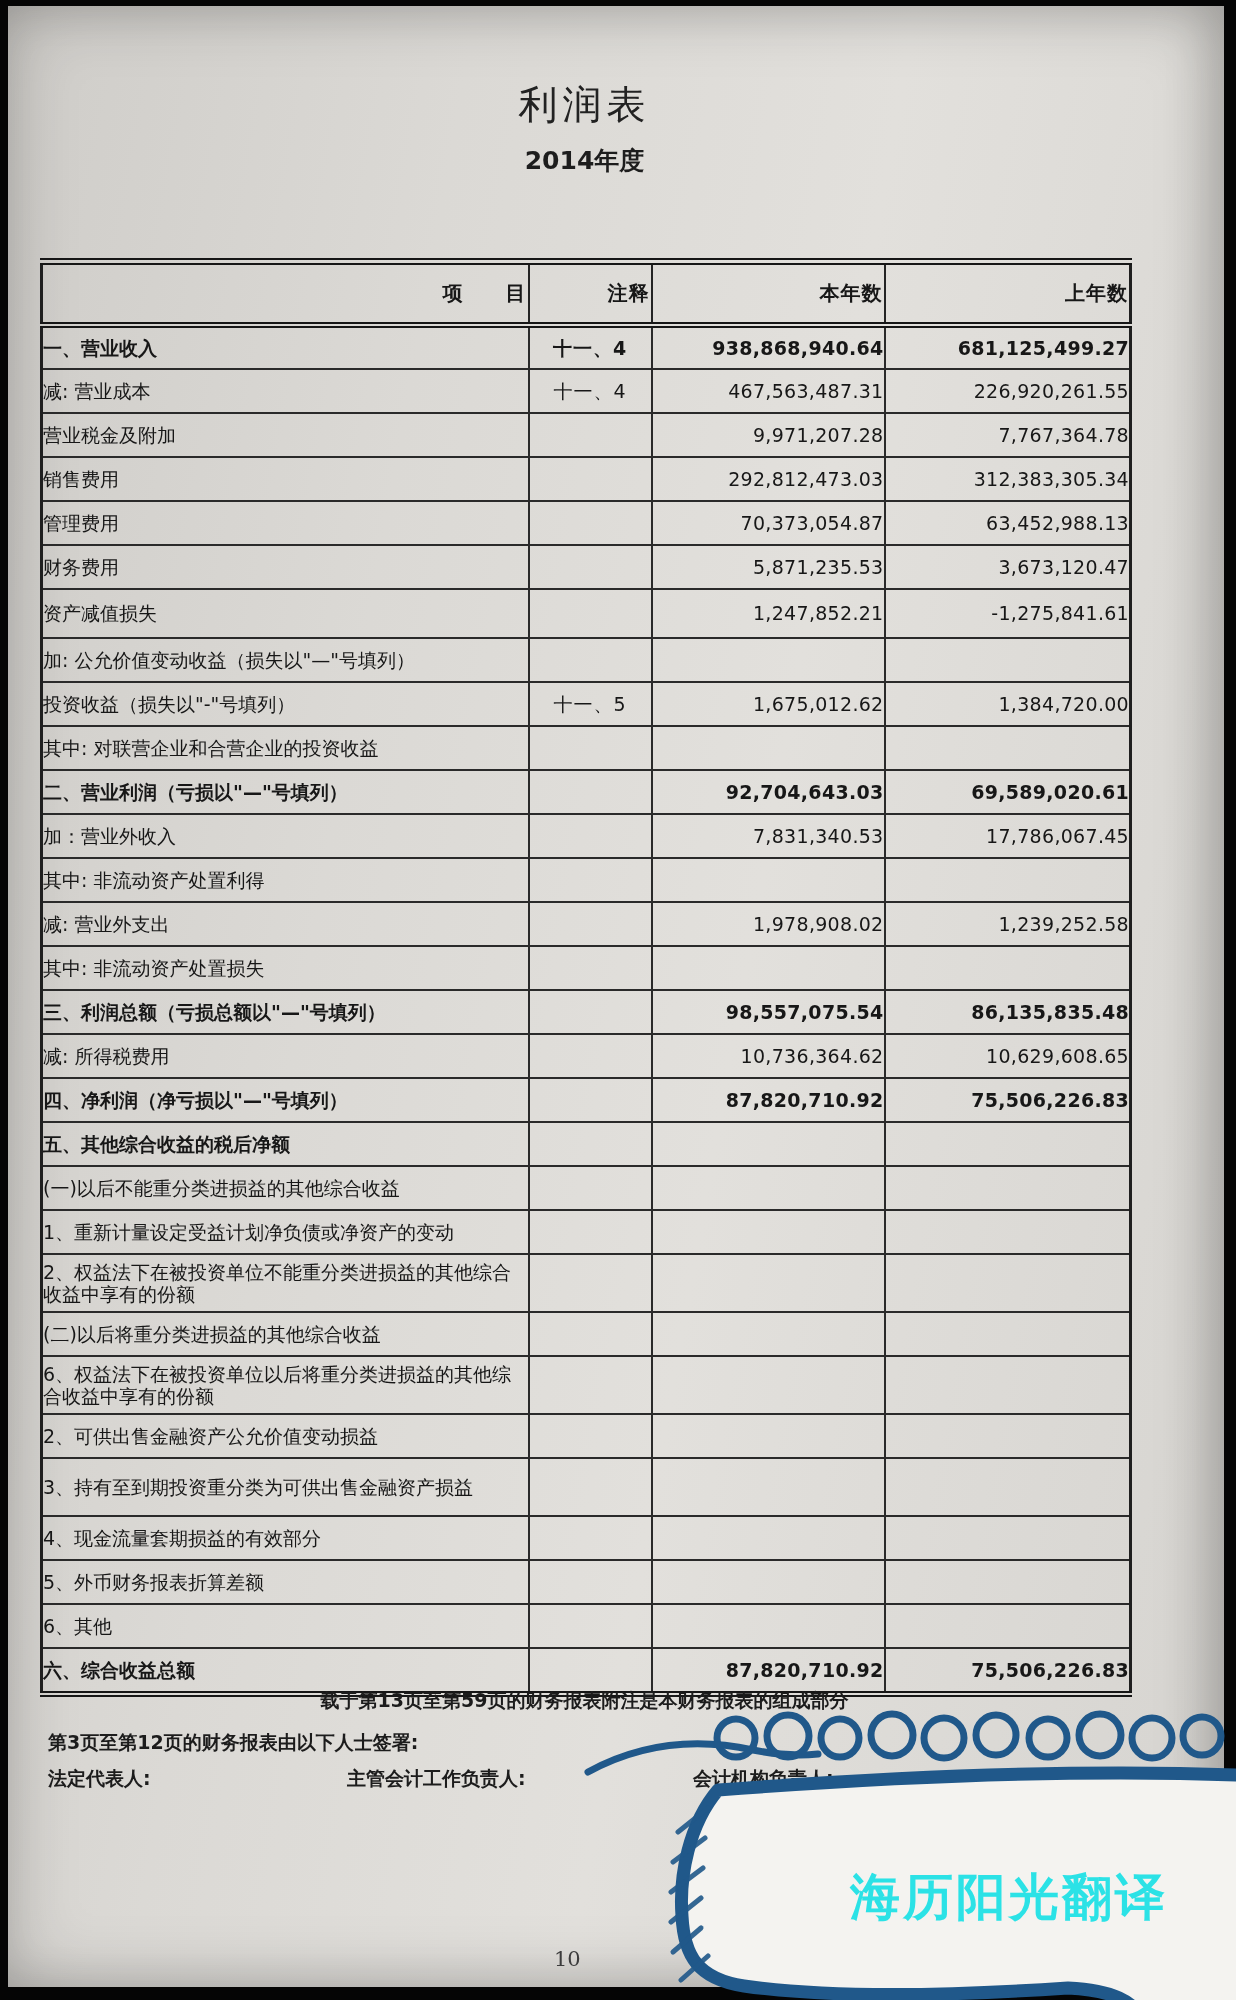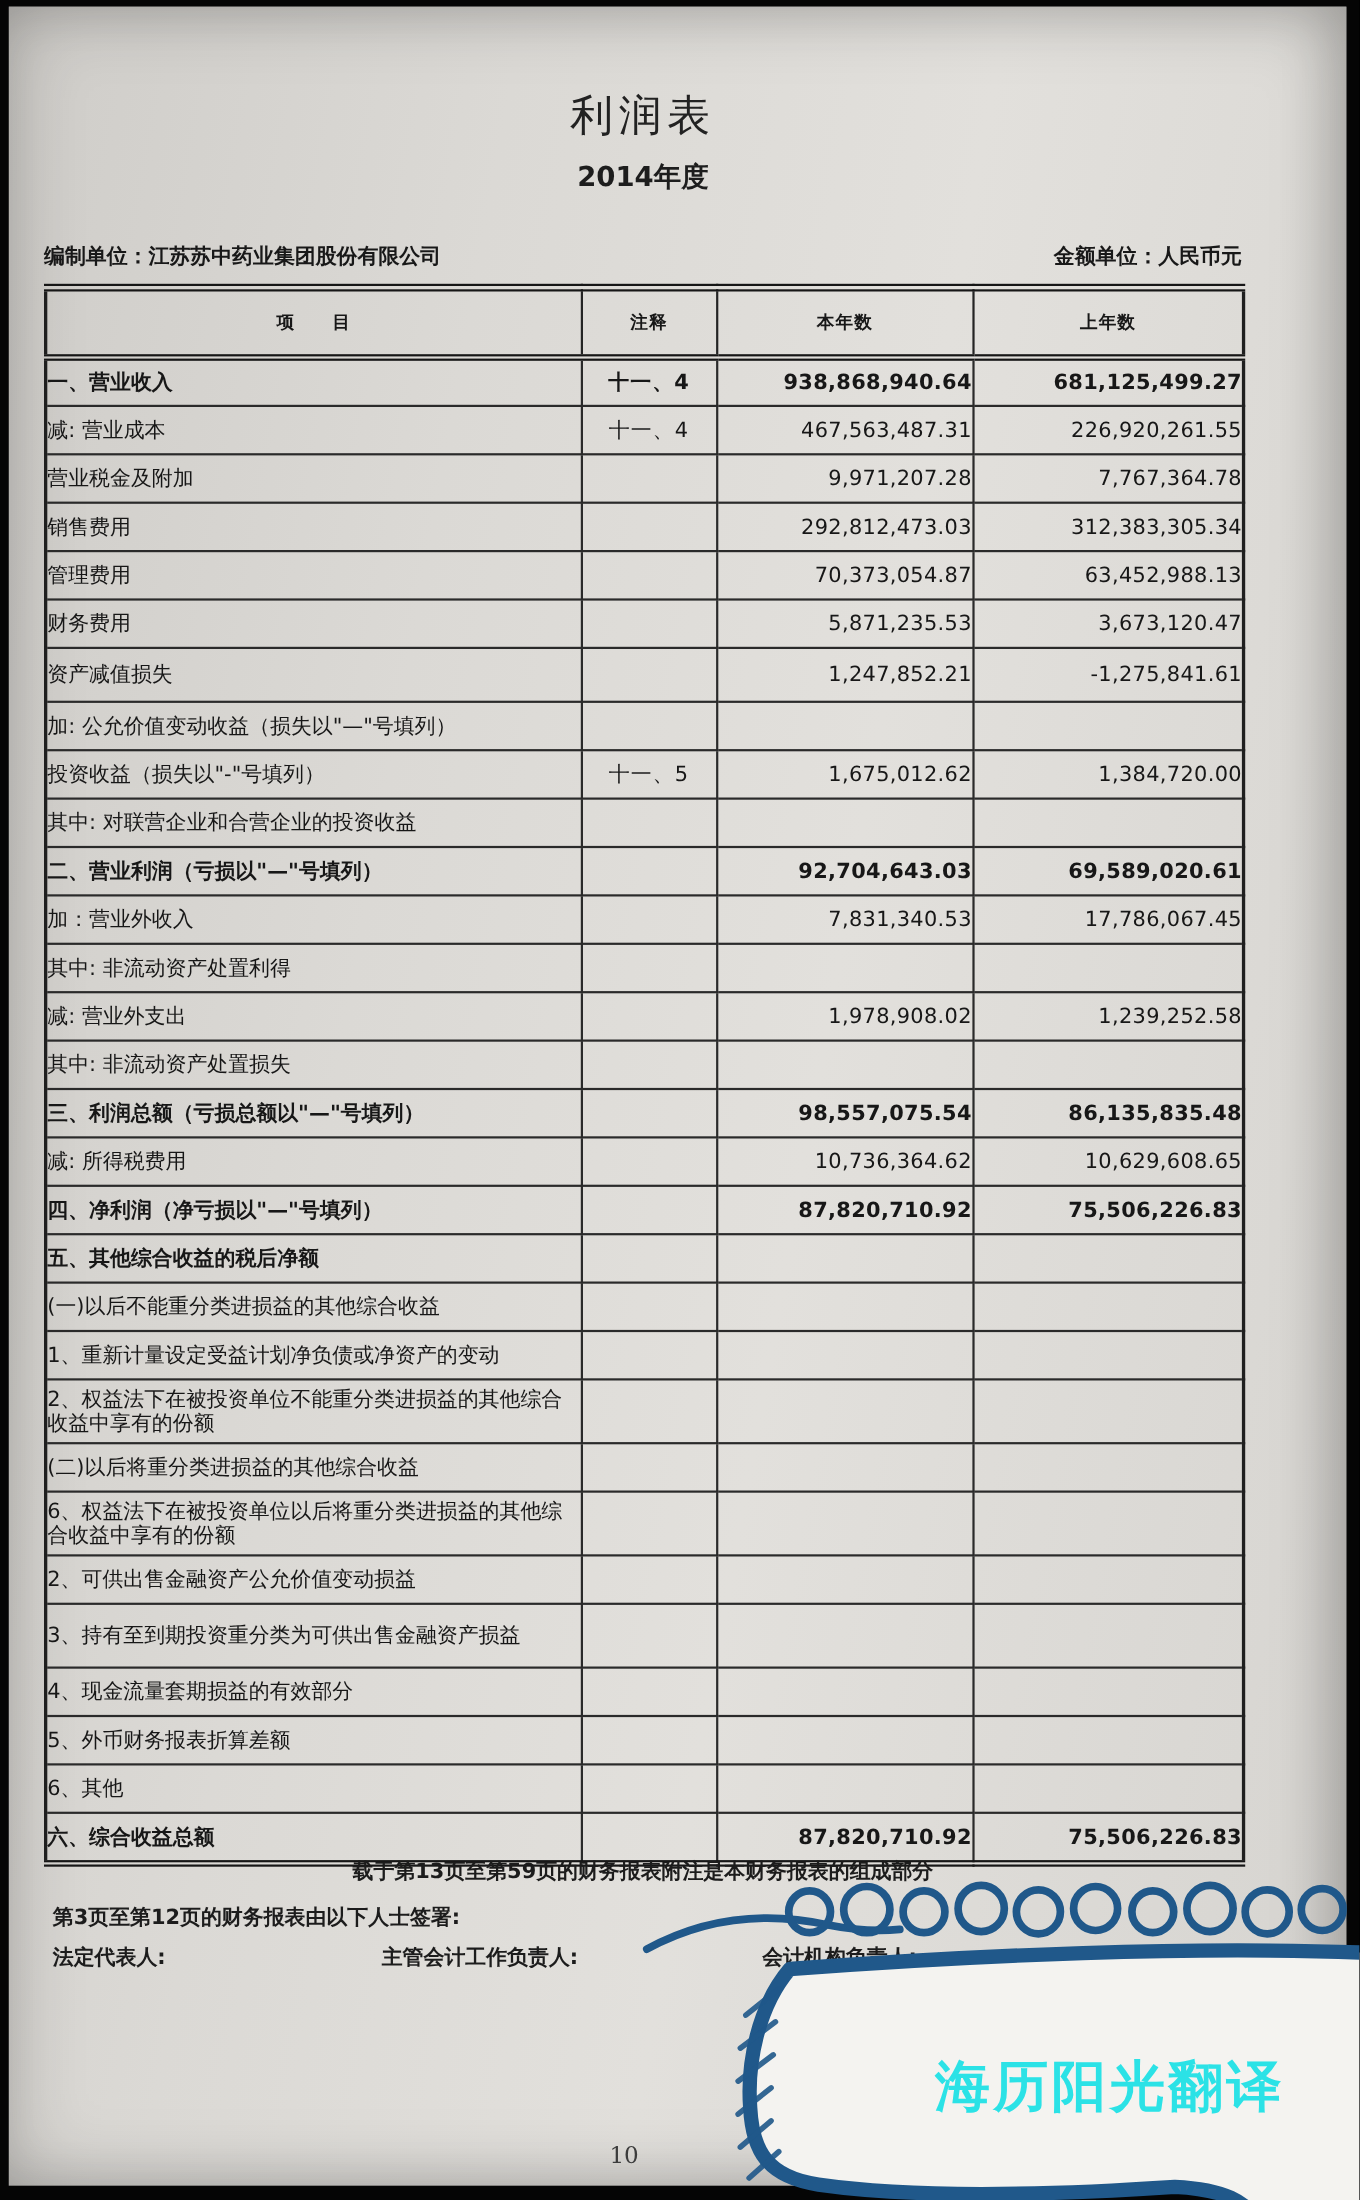--- a/index.html
+++ b/index.html
@@ -13,21 +13,21 @@
   .doc-title{font-size:39px;letter-spacing:5px;color:#222;}
   .doc-period{font-size:25px;font-weight:bold;margin-top:12px;color:#1d1d1d;}
   .info-row{position:absolute;left:32px;top:214px;width:1089px;display:flex;
             justify-content:space-between;font-size:19px;font-weight:bold;color:#181818;}
   
   .tbl-wrap{position:absolute;left:32px;top:252px;width:1089px;}
   table.income{border-collapse:collapse;table-layout:fixed;width:1089px;
                border-left:3px solid #1f1f1f;border-right:3px solid #1f1f1f;
                border-top:7px double #161616;border-bottom:6px double #161616;
                font-size:19px;color:#171717;}
-  table.income th{height:55px;font-size:16px;font-weight:bold;text-align:center;
+  table.income th{height:55px;font-size:20px;font-weight:bold;text-align:right;
                   border:2px solid #242424;border-bottom:6px double #161616;letter-spacing:1px;}
   table.income td{border:2px solid #2a2a2a;padding:0;line-height:1.18;vertical-align:middle;
                   overflow:hidden;}
   td.c-item{text-align:left;}
   td.c-note{text-align:center;letter-spacing:1px;}
   td.c-num{text-align:right;padding-right:12px;letter-spacing:.3px;}
   .ind0{padding-left:8px;}
   .ind1{padding-left:24px;}
   .ind2{padding-left:46px;}
   tr.bold td{font-weight:bold;}
@@ -48,24 +48,20 @@
 <body>
 
 <div class="page">
   <div class="paper">
 
     <div class="title-wrap">
       <div class="doc-title">利润表</div>
       <div class="doc-period">2014年度</div>
     </div>
 
-    <div class="info-row">
-      <span>编制单位：江苏苏中药业集团股份有限公司</span>
-      <span>金额单位：人民币元</span>
-    </div>
 
     <div class="tbl-wrap">
       <table class="income">
         <colgroup>
           <col style="width:487px">
             <col style="width:123px">
             <col style="width:233px">
             <col style="width:246px">
         </colgroup>
         <thead>

